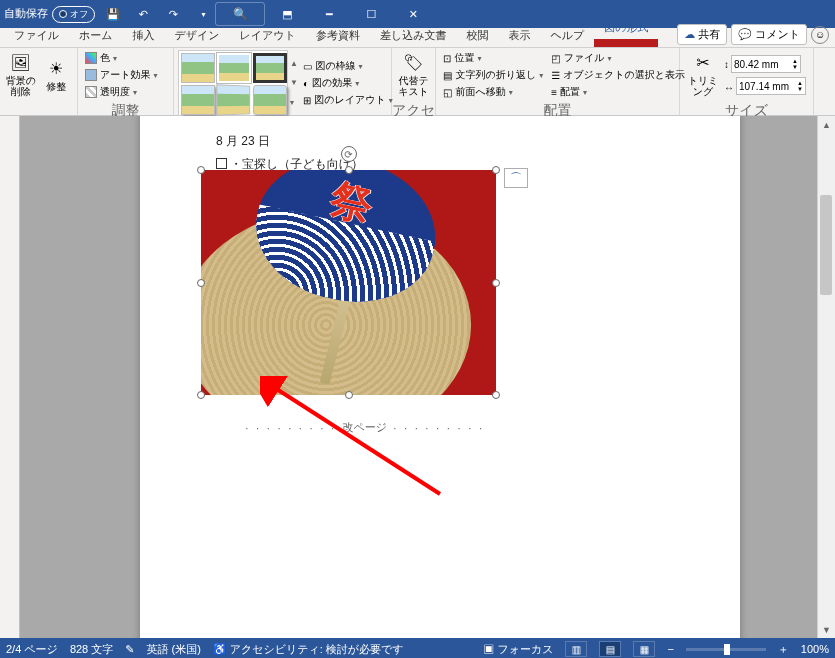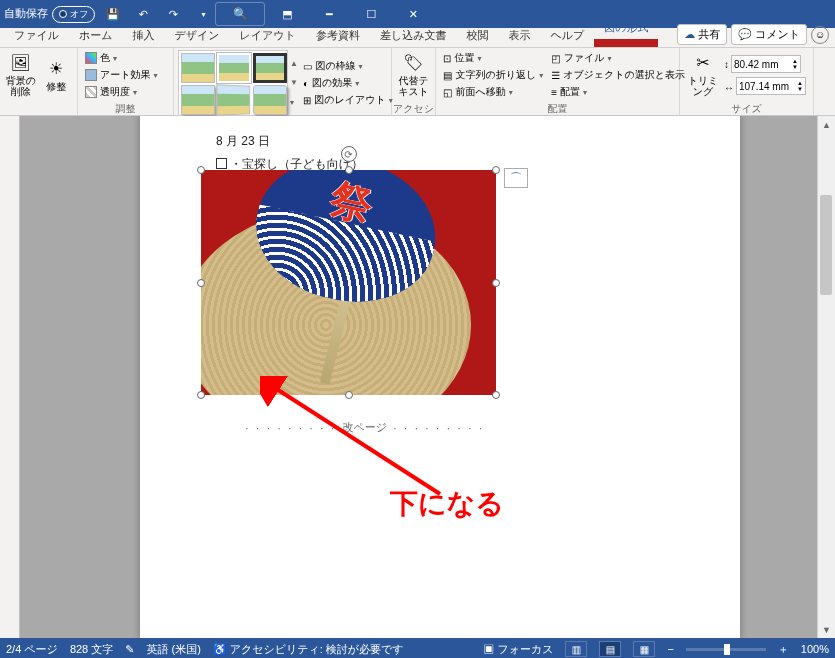--- a/index.html
+++ b/index.html
@@ -15,21 +15,21 @@
   .tabs { height: 20px; background: #f3f2f1; display: flex; align-items: flex-end; border-bottom: 1px solid #d0d0d0; font-size: 11px; padding-left: 4px; }
   .tabs .tab { padding: 5px 10px 4px; cursor: pointer; color: #333; }
   .tabs .tab.active { color: #2b579a; border-bottom: 8px solid #b91c1c; font-weight: 400; }
   .tabs .spacer { flex: 1; }
   .tabs .rightbtns { display: flex; align-items: center; gap: 4px; padding-right: 6px; padding-bottom: 2px; }
   .tabs .pillbtn { border: 1px solid #bfbfbf; border-radius: 3px; padding: 2px 6px; font-size: 11px; display: flex; align-items: center; gap: 3px; background: #fff; }
   .tabs .smile { width: 18px; height: 18px; border: 1px solid #888; border-radius: 50%; display: flex; align-items: center; justify-content: center; font-size: 10px; }
   .ribbon { height: 68px; background: #f3f2f1; display: flex; border-bottom: 1px solid #c8c8c8; font-size: 10px; }
   .ribbon-group { border-right: 1px solid #d8d8d8; display: flex; flex-direction: column; }
   .ribbon-group .body { flex: 1; display: flex; align-items: center; padding: 2px 4px; gap: 2px; }
-  .ribbon-group .label { height: 14px; text-align: center; font-size: 10px; color: #666; }
+  .ribbon-group .label { height: 14px; text-align: center; font-size: 14px; color: #666; }
   .big-btn { width: 38px; height: 50px; display: flex; flex-direction: column; align-items: center; justify-content: center; gap: 2px; font-size: 10px; text-align: center; line-height: 1.1; cursor: pointer; }
   .big-btn .ico { width: 20px; height: 20px; display: flex; align-items: center; justify-content: center; font-size: 16px; }
   .mini-row { display: flex; align-items: center; gap: 3px; height: 16px; padding: 0 3px; cursor: pointer; white-space: nowrap; }
   .mini-col { display: flex; flex-direction: column; gap: 1px; }
   .swatch { width: 12px; height: 12px; border: 1px solid #888; }
   .style-thumb { width: 34px; height: 30px; border: 1px solid #bbb; background: linear-gradient(#cde6f7 30%, #8fc484 30% 70%, #e8d58a 70%); margin: 1px; }
   .style-gallery { display: grid; grid-template-columns: repeat(3, 34px); grid-template-rows: repeat(2, 30px); gap: 2px; padding: 1px; border: 1px solid #ccc; background: #fff; }
   .spinbox { display: flex; align-items: center; border: 1px solid #bbb; background: #fff; height: 18px; width: 70px; font-size: 10px; padding: 0 2px; justify-content: space-between; }
   .spinbox .arrows { display: flex; flex-direction: column; font-size: 6px; line-height: 6px; }
   .doc-area { position: relative; height: 522px; background: #a9a9a9; display: flex; justify-content: center; overflow: hidden; }
@@ -303,21 +303,20 @@
   <svg class="arrow-svg" width="220" height="140">
     <defs>
         <marker id="ah" markerWidth="12" markerHeight="12" refX="2" refY="5" orient="auto">
           <polygon points="0,0 10,5 0,10" fill="#ff0000"></polygon>
         </marker>
       </defs>
     <line x1="180" y1="118" x2="12" y2="10" stroke="#ff0000" stroke-width="4" marker-end="url(#ah)"></line>
   </svg>
 
   <div class="annotation">
-    <div>下になる</div>
   </div>
 
   <div class="scrollbar-v">
     <div class="sbtn">▲</div>
     <div style="flex:0 0 60px;"></div>
     <div class="thumb"></div>
     <div style="flex:1;"></div>
     <div class="sbtn">▼</div>
   </div>
 </div>

